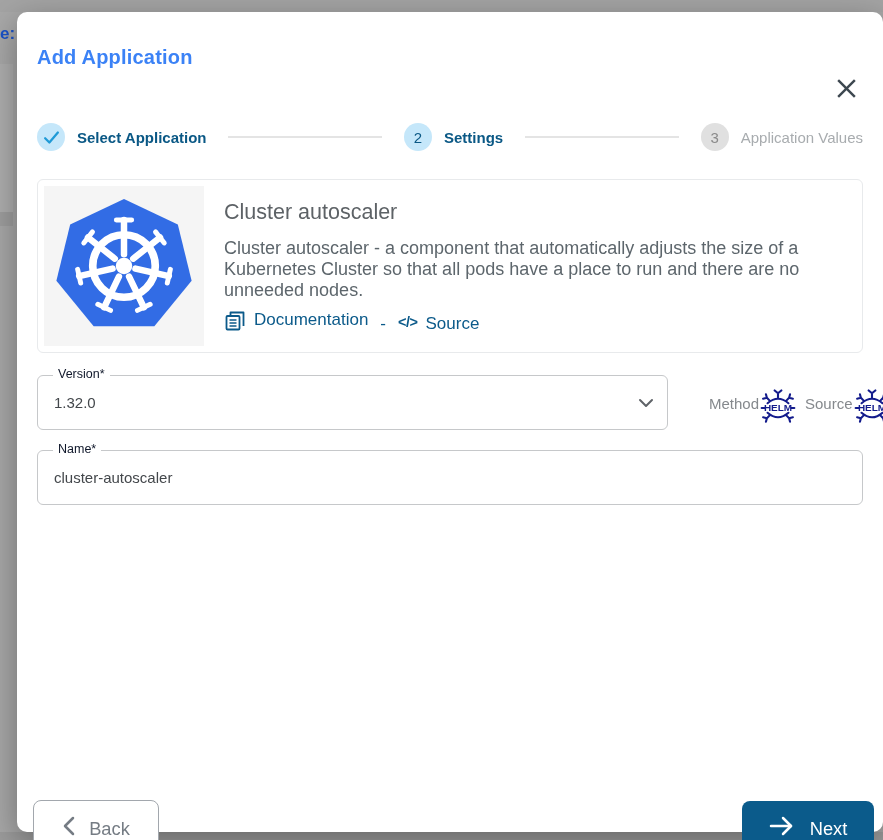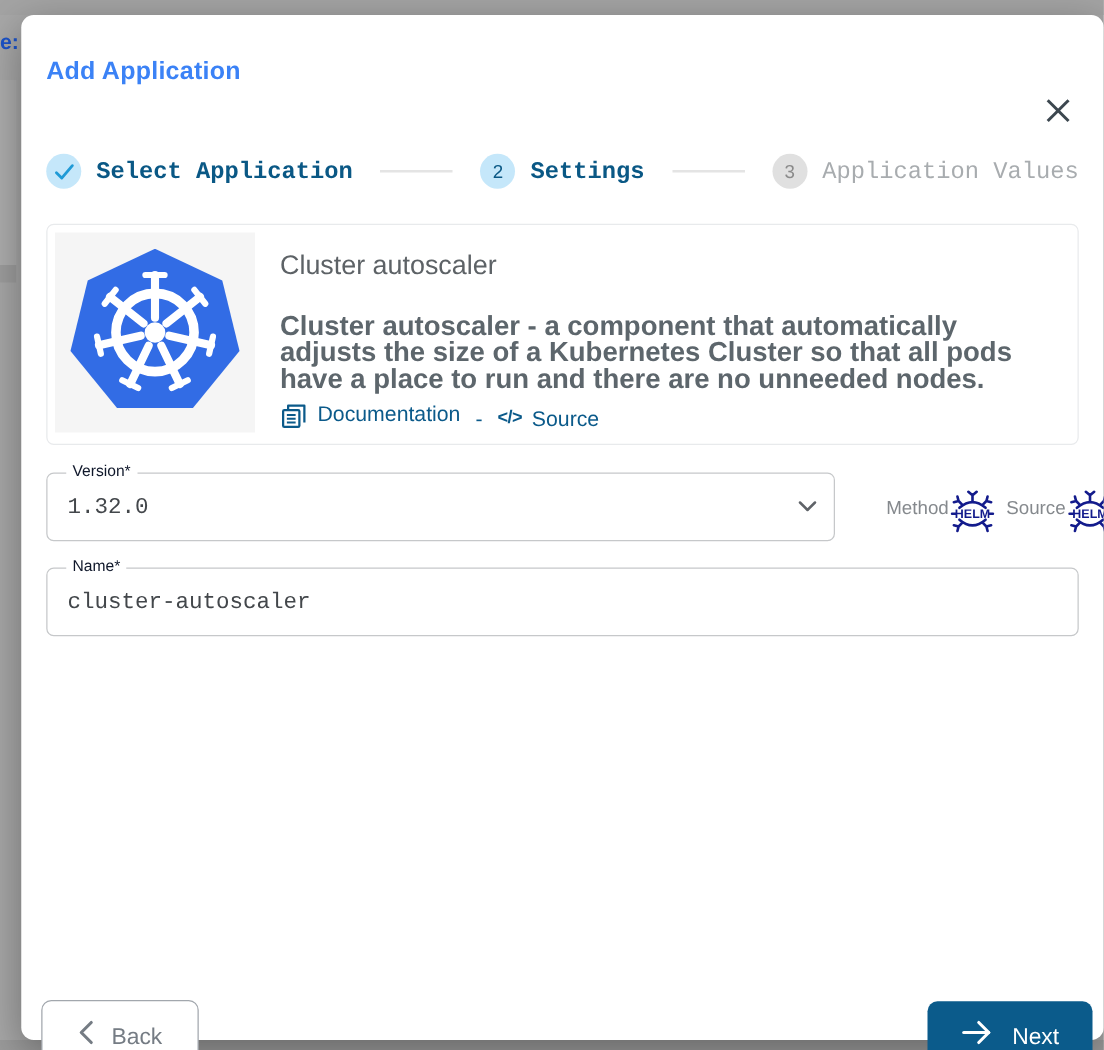--- a/index.html
+++ b/index.html
@@ -22,42 +22,42 @@
   .close-btn { position:absolute; top:31px; right:24px; width:26px; height:26px; background:none; border:none;
                cursor:pointer; display:flex; align-items:center; justify-content:center; }
 
   
   .stepper { display:flex; align-items:center; margin-top:54px; }
   .step { display:flex; align-items:center; gap:12px; flex:none; }
   .step-circle { width:28px; height:28px; border-radius:50%; display:flex; align-items:center; justify-content:center;
                  font-size:15px; flex:none; }
   .step-circle.done, .step-circle.active { background:#c5e7fa; color:#0a5885; }
   .step-circle.todo { background:#e0e0e0; color:#8a8a8a; }
-  .step-label { font-size:19px;font-family:Liberation Mono, monospace; }
+  .step-label { font-size:15px; }
   .step-label.done, .step-label.active { color:#0a5885; font-weight:700; }
   .step-label.todo { color:#a8acaf; font-weight:400; }
   .step-connector { flex:1; height:1.5px; background:#e4e4e4; margin:0 22px; }
 
   
   .app-card { margin-top:28px; border:1px solid #e8eaec; border-radius:6px; padding:6px; display:flex; gap:20px; }
   .logo-box { width:160px; height:160px; background:#f5f5f5; display:flex; align-items:center; justify-content:center; flex:none; }
   .app-info { padding-top:14px; }
   .app-title { font-size:21.5px; color:#5d6266; }
-  .app-desc { margin-top:25px; font-size:22px; line-height:21px; color:#5d666c; max-width:600px;font-weight:bold; }
+  .app-desc { margin-top:13px; font-size:18px; line-height:21px; color:#5d666c; max-width:600px; }
   .app-links { margin-top:9px; display:flex; align-items:center; gap:8px; font-size:17px; color:#0b5a8a; }
   .app-links a { color:#0b5a8a; text-decoration:none; display:flex; align-items:flex-start; gap:8px; cursor:pointer; }
   .code-glyph { font-weight:700; font-size:14.5px; letter-spacing:-.5px; }
   .link-sep { padding:0 4px; }
 
   
   .field { position:relative; height:55px; border:1px solid #c6c8ca; border-radius:6px; background:#fff;
            display:flex; align-items:center; padding:0 16px; width:100%; }
   .field-label { position:absolute; top:-9px; left:15px; background:#fff; padding:0 5px; font-size:12.5px; color:#0f172a; }
-  .field-value, input.field-input { font-size:18px; color:#43474b; border:none; outline:none; width:100%;
-           font-family:Liberation Mono, monospace; background:transparent; }
+  .field-value, input.field-input { font-size:15px; color:#43474b; border:none; outline:none; width:100%;
+           font-family:Liberation Sans, sans-serif; background:transparent; }
   .select-field { cursor:pointer; }
   .select-chevron { position:absolute; right:13px; top:50%; transform:translateY(-50%); }
 
   .version-row { margin-top:22px; display:flex; align-items:flex-start; }
   .version-field { width:631px; flex:none; }
   .method-source { margin-left:auto; display:flex; gap:38px; }
   .ms-col { display:flex; flex-direction:row; align-items:center; width:58px; }
   .ms-label { font-size:15px; color:#85898d; }
   .ms-icon { margin-top:14px; }
 

